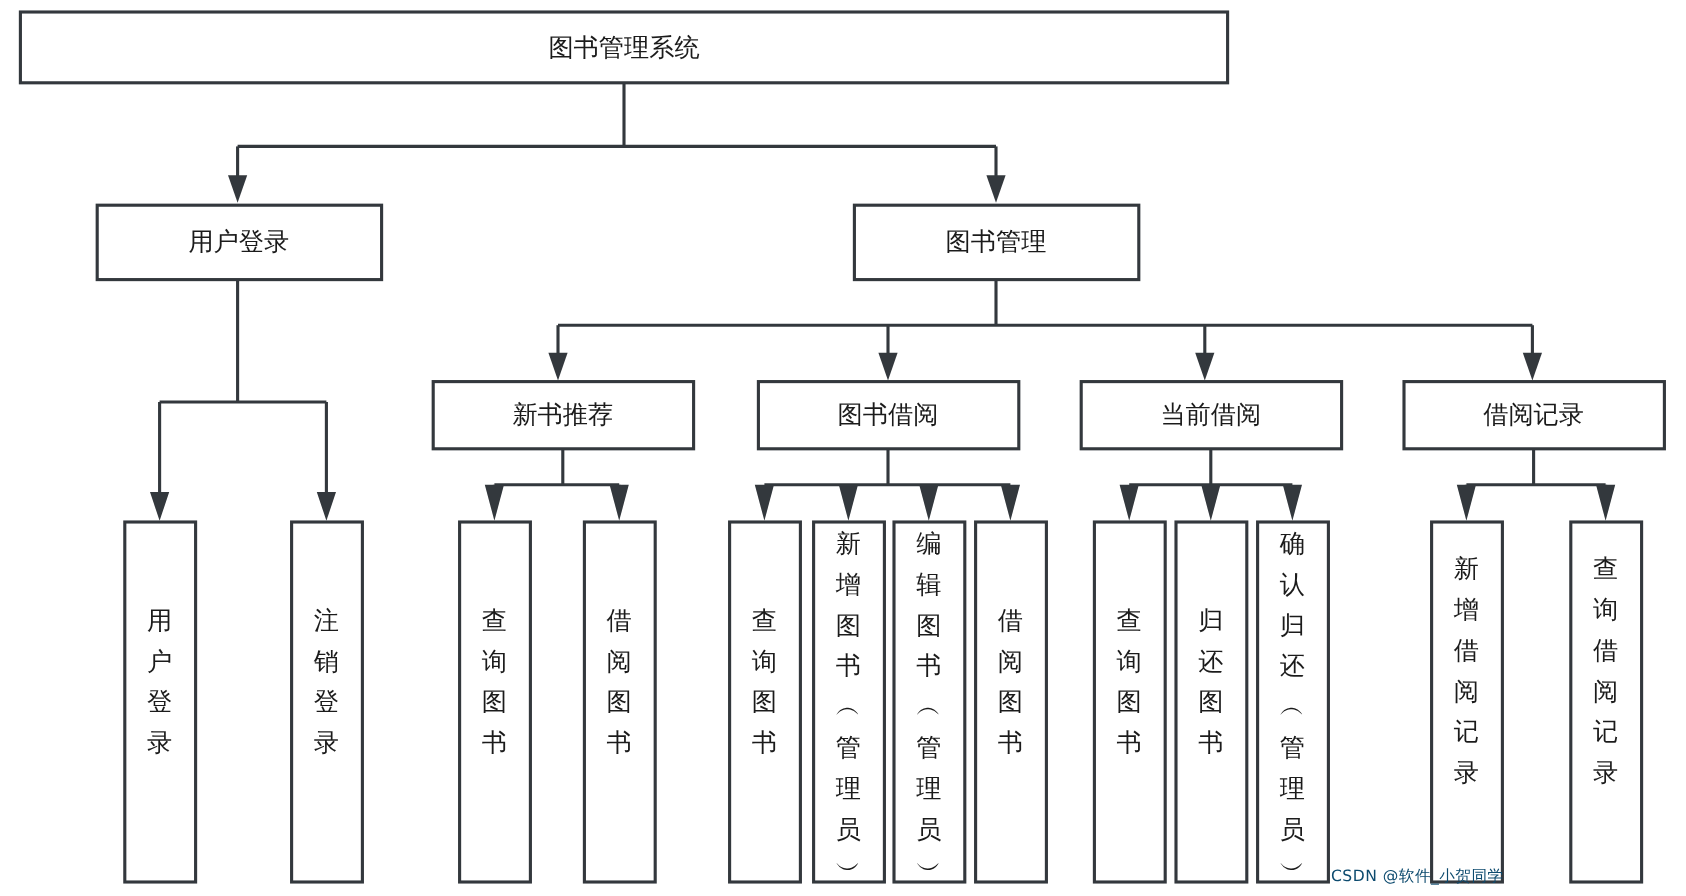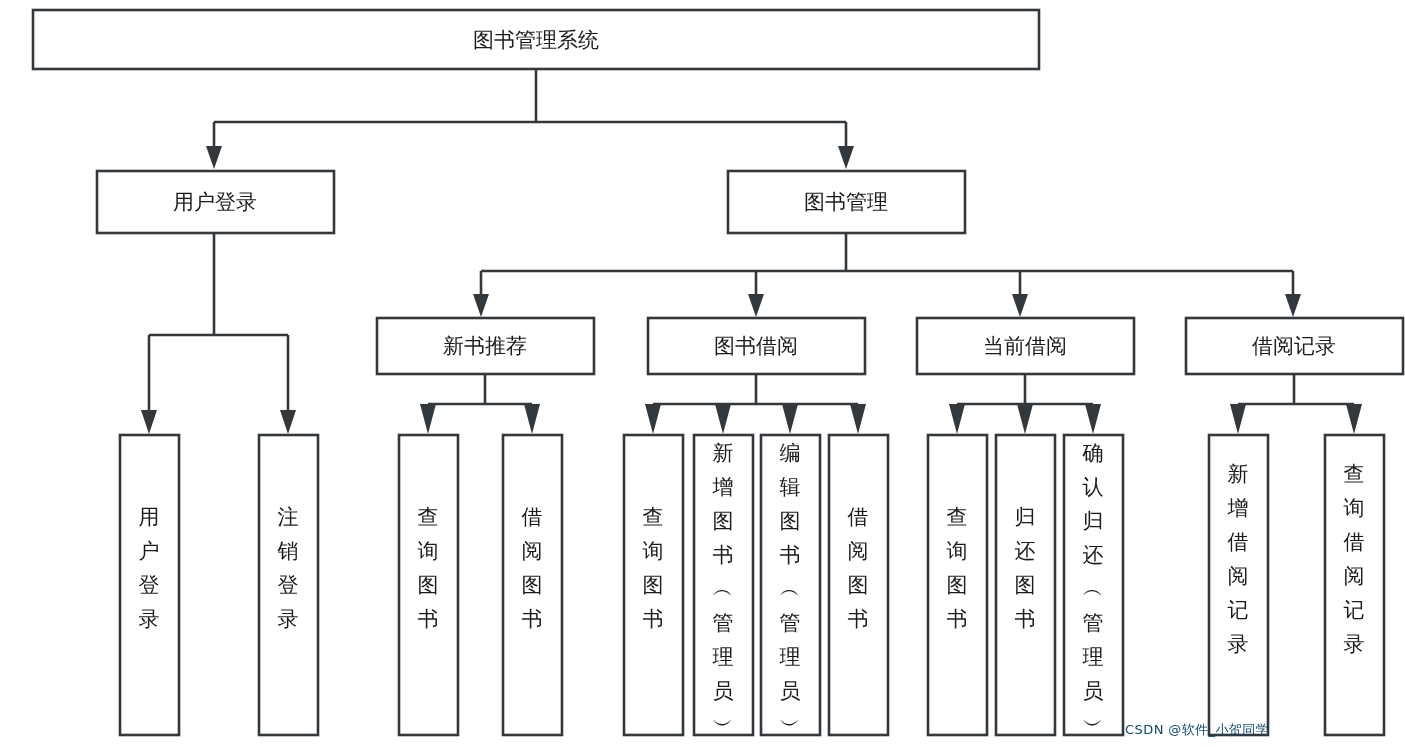--- a/index.html
+++ b/index.html
@@ -11,21 +11,20 @@
   body {
     width: 1405px;
     height: 747px;
     font-family: "DejaVu Sans", "Liberation Sans", sans-serif;
     overflow: hidden;
   }
   #diagram-root {
     position: relative;
     width: 1267px;
     height: 747px;
-    margin-left: 16px;
   }
   svg#tree-svg {
     position: absolute;
     top: 0;
     left: 0;
     width: 1405px;
     height: 747px;
     display: block;
   }
   .node-box {

